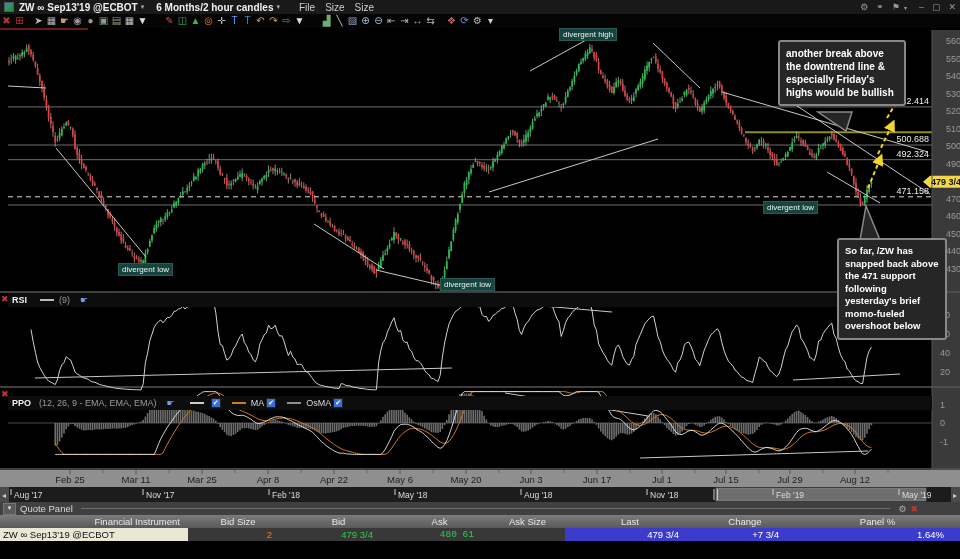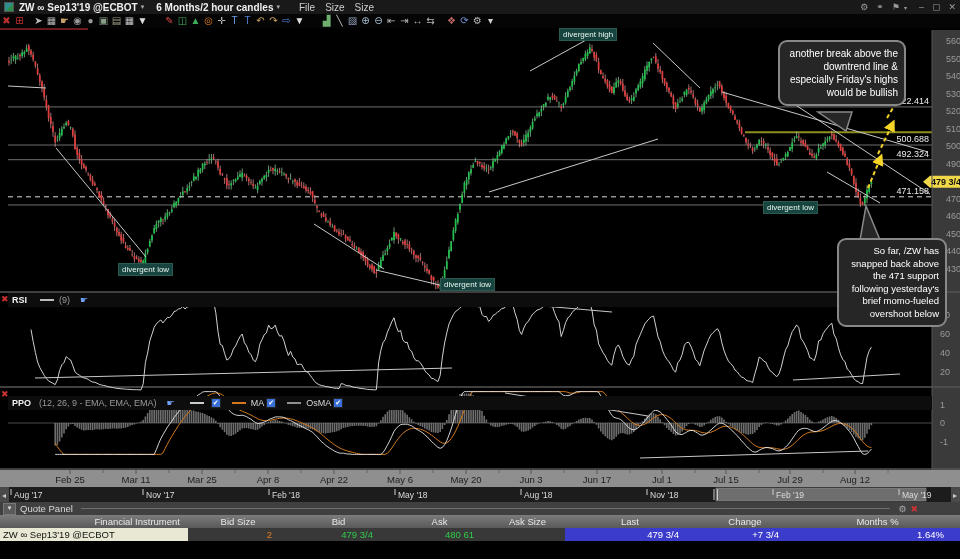--- a/index.html
+++ b/index.html
@@ -29,22 +29,22 @@
   .ph-title{font-weight:bold;color:#f0f0f0;margin:0 8px 0 4px;}
   .ph-params{color:#9a9a9a;margin-right:6px;}
   .ph-line{display:inline-block;width:14px;height:0;border-top:2px solid #bbb;margin:0 5px;}
   .ph-hand{color:#6f9ff0;font-size:9px;margin:0 4px;}
   .chk{display:inline-block;width:8px;height:8px;background:#3a6fd8;border:1px solid #222;
     color:#fff;font-size:7px;line-height:8px;text-align:center;margin:0 6px 0 2px;}
   .panel-x{position:absolute;left:1px;width:8px;color:#cc3333;font-size:9px;font-weight:bold;}
   
   .div-label{position:absolute;background:#17443e;color:#e8f4f0;font-size:8px;
     padding:1px 3px;border:1px solid #2a5a52;white-space:nowrap;}
-  .callout{position:absolute;background:#262626;border:2px solid #888;border-radius:9px;
-    color:#fff;font-weight:normal;font-size:10px;line-height:13px;text-align:right;padding:5px 6px;}
+  .callout{position:absolute;background:#262626;border:2px solid #888;border-radius:3px;
+    color:#fff;font-weight:bold;font-size:10px;line-height:13px;text-align:left;padding:5px 6px;}
   
   #quote{position:absolute;left:0;top:502px;width:960px;height:39px;background:#404040;font-size:9.5px;}
   #quote-header{position:absolute;left:0;top:0;width:924px;height:13px;color:#d8d8d8;
     display:flex;align-items:center;}
   #quote-collapse{width:11px;height:10px;background:#5a5a5a;border:1px solid #777;color:#ddd;
     font-size:6px;text-align:center;line-height:9px;margin:0 4px 0 3px;}
   #quote-rule{flex:1;height:0;border-top:1px solid #6e6e6e;margin:0 8px;}
   #quote-hdr-icons{display:flex;align-items:center;margin-right:6px;font-size:9px;}
   #quote-cols{position:absolute;left:0;top:13px;width:960px;height:13px;
     background:linear-gradient(#7c7c7c,#595959);color:#e8e8e8;display:flex;}
@@ -310,27 +310,27 @@
       </div>
     </div>
     <div id="quote-cols">
         <div class="qc" style="width: 188px; justify-content: flex-end; padding-right: 8px;">Financial Instrument</div>
         <div class="qc" style="width: 100px;">Bid Size</div>
         <div class="qc" style="width: 101px;">Bid</div>
         <div class="qc" style="width: 101px;">Ask</div>
         <div class="qc" style="width: 75px;">Ask Size</div>
         <div class="qc" style="width: 130px;">Last</div>
         <div class="qc" style="width: 100px; text-align: right;">Change</div>
-        <div class="qc" style="width: 165px;">Months %</div>
+        <div class="qc" style="width: 165px;">Panel %</div>
       </div>
     <div id="quote-row">
         <div class="qv" style="width: 188px; background: rgb(232, 232, 212); color: rgb(17, 17, 17); justify-content: flex-start; padding-left: 3px;">ZW ∞ Sep13'19 @ECBOT</div>
         <div class="qv" style="width: 100px; color: rgb(224, 128, 32);">2</div>
         <div class="qv" style="width: 101px; color: rgb(46, 204, 74);">479 3/4</div>
-        <div class="qv" style="width: 101px; color: rgb(46, 204, 74);">480 61</div>
+        <div class="qv" style="width: 101px; color: rgb(46, 204, 74); font-family: Liberation Mono, monospace;">480 61</div>
         <div class="qv" style="width: 75px; color: rgb(204, 204, 204);"></div>
         <div class="qv" style="width: 130px; background: rgb(60, 60, 204); color: rgb(255, 255, 255);">479 3/4</div>
         <div class="qv" style="width: 100px; background: rgb(60, 60, 204); color: rgb(255, 255, 255);">+7 3/4</div>
         <div class="qv" style="width: 165px; background: rgb(60, 60, 204); color: rgb(255, 255, 255);">1.64%</div>
       </div>
   </div>
 
 </div>
 
 </body></html>

